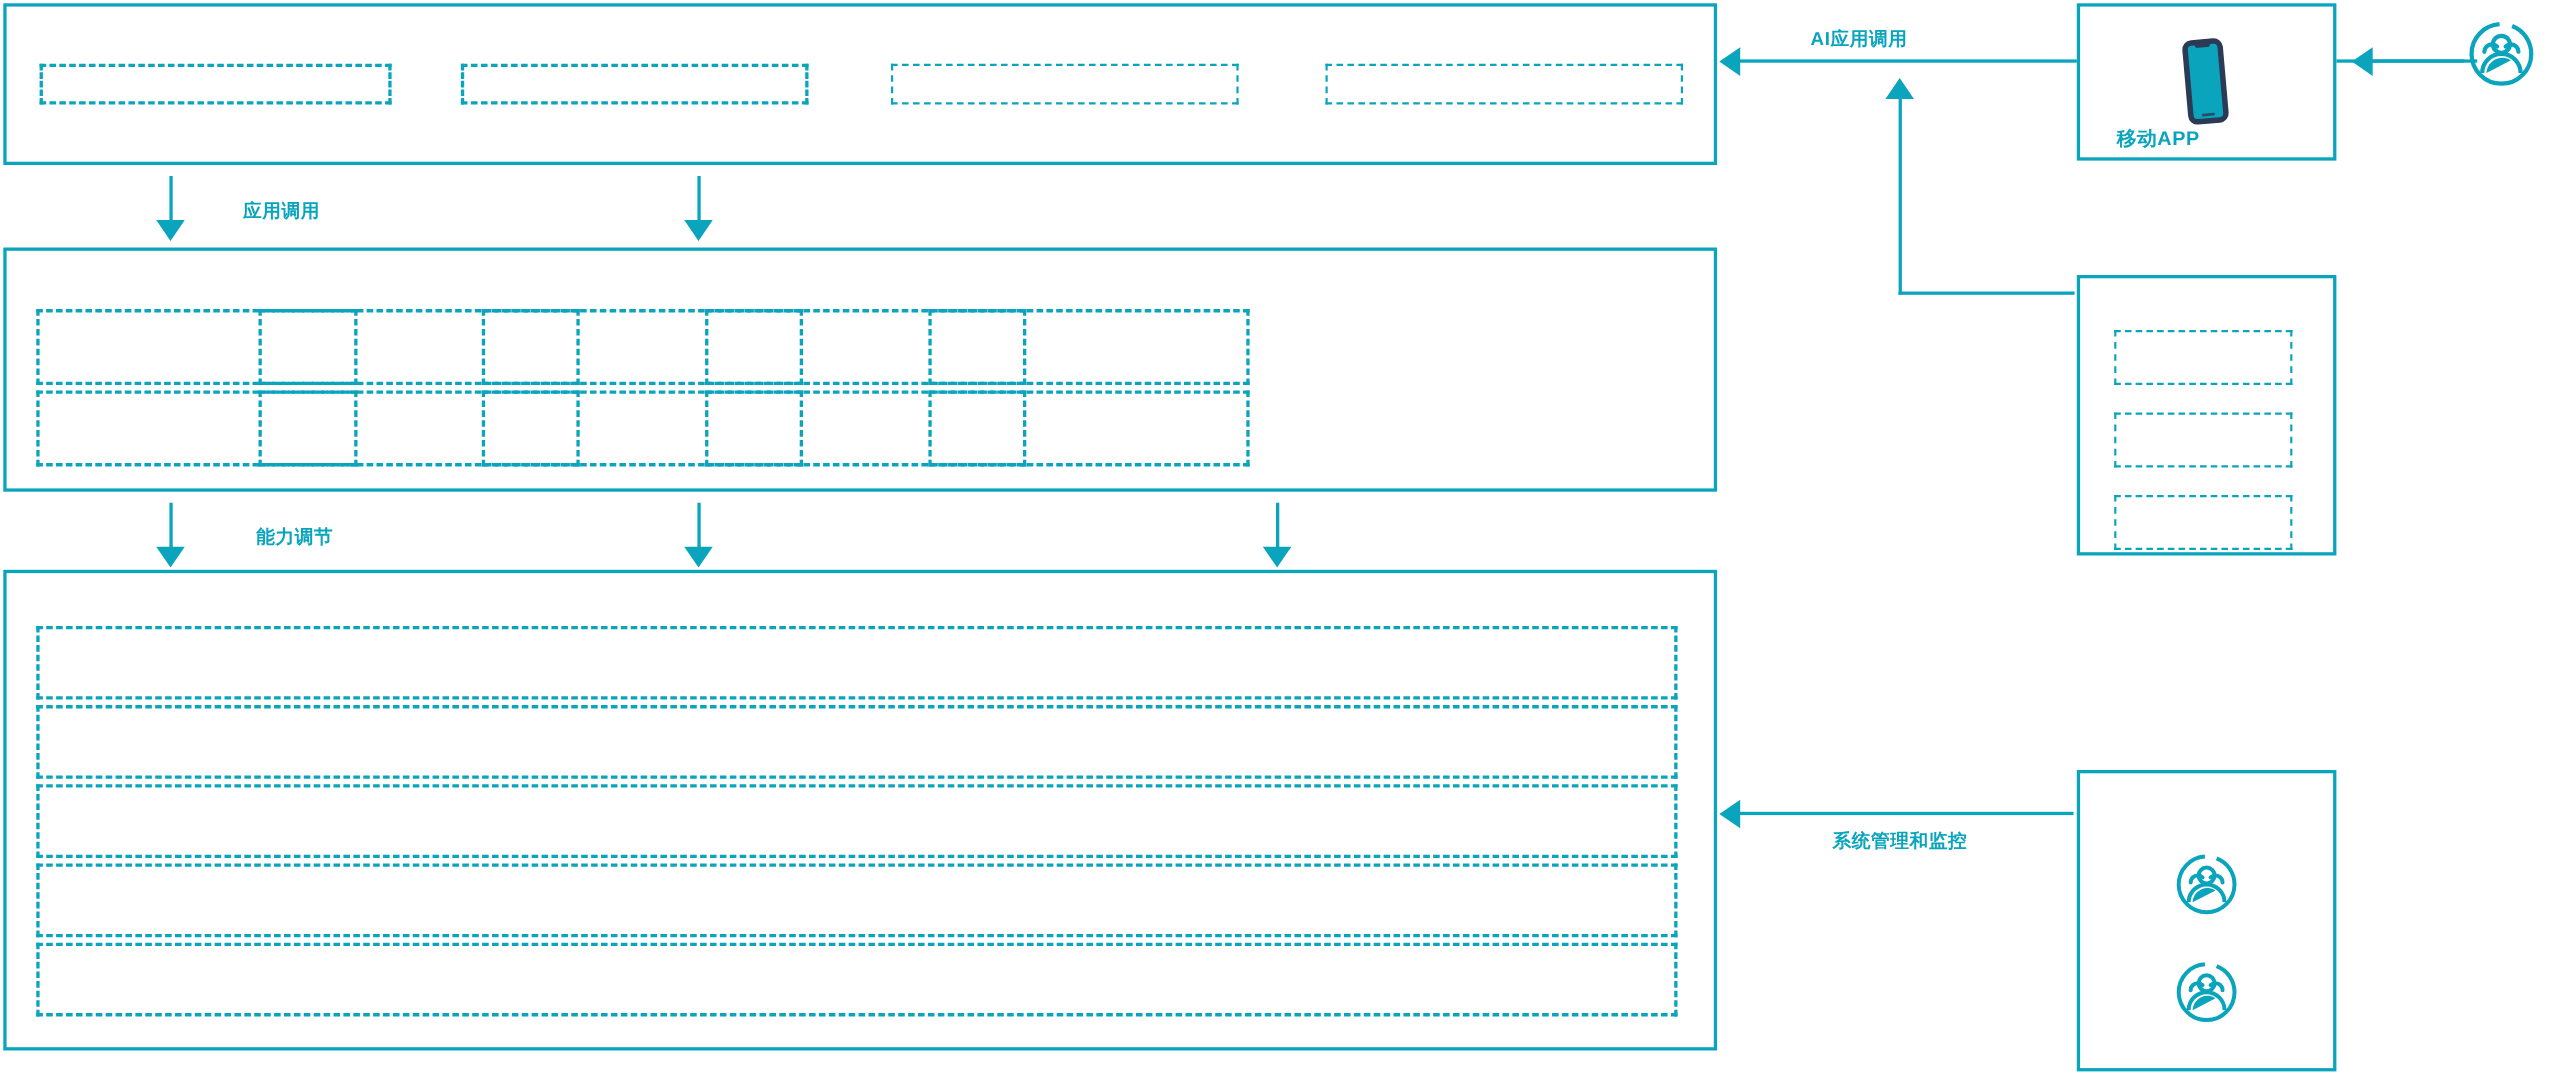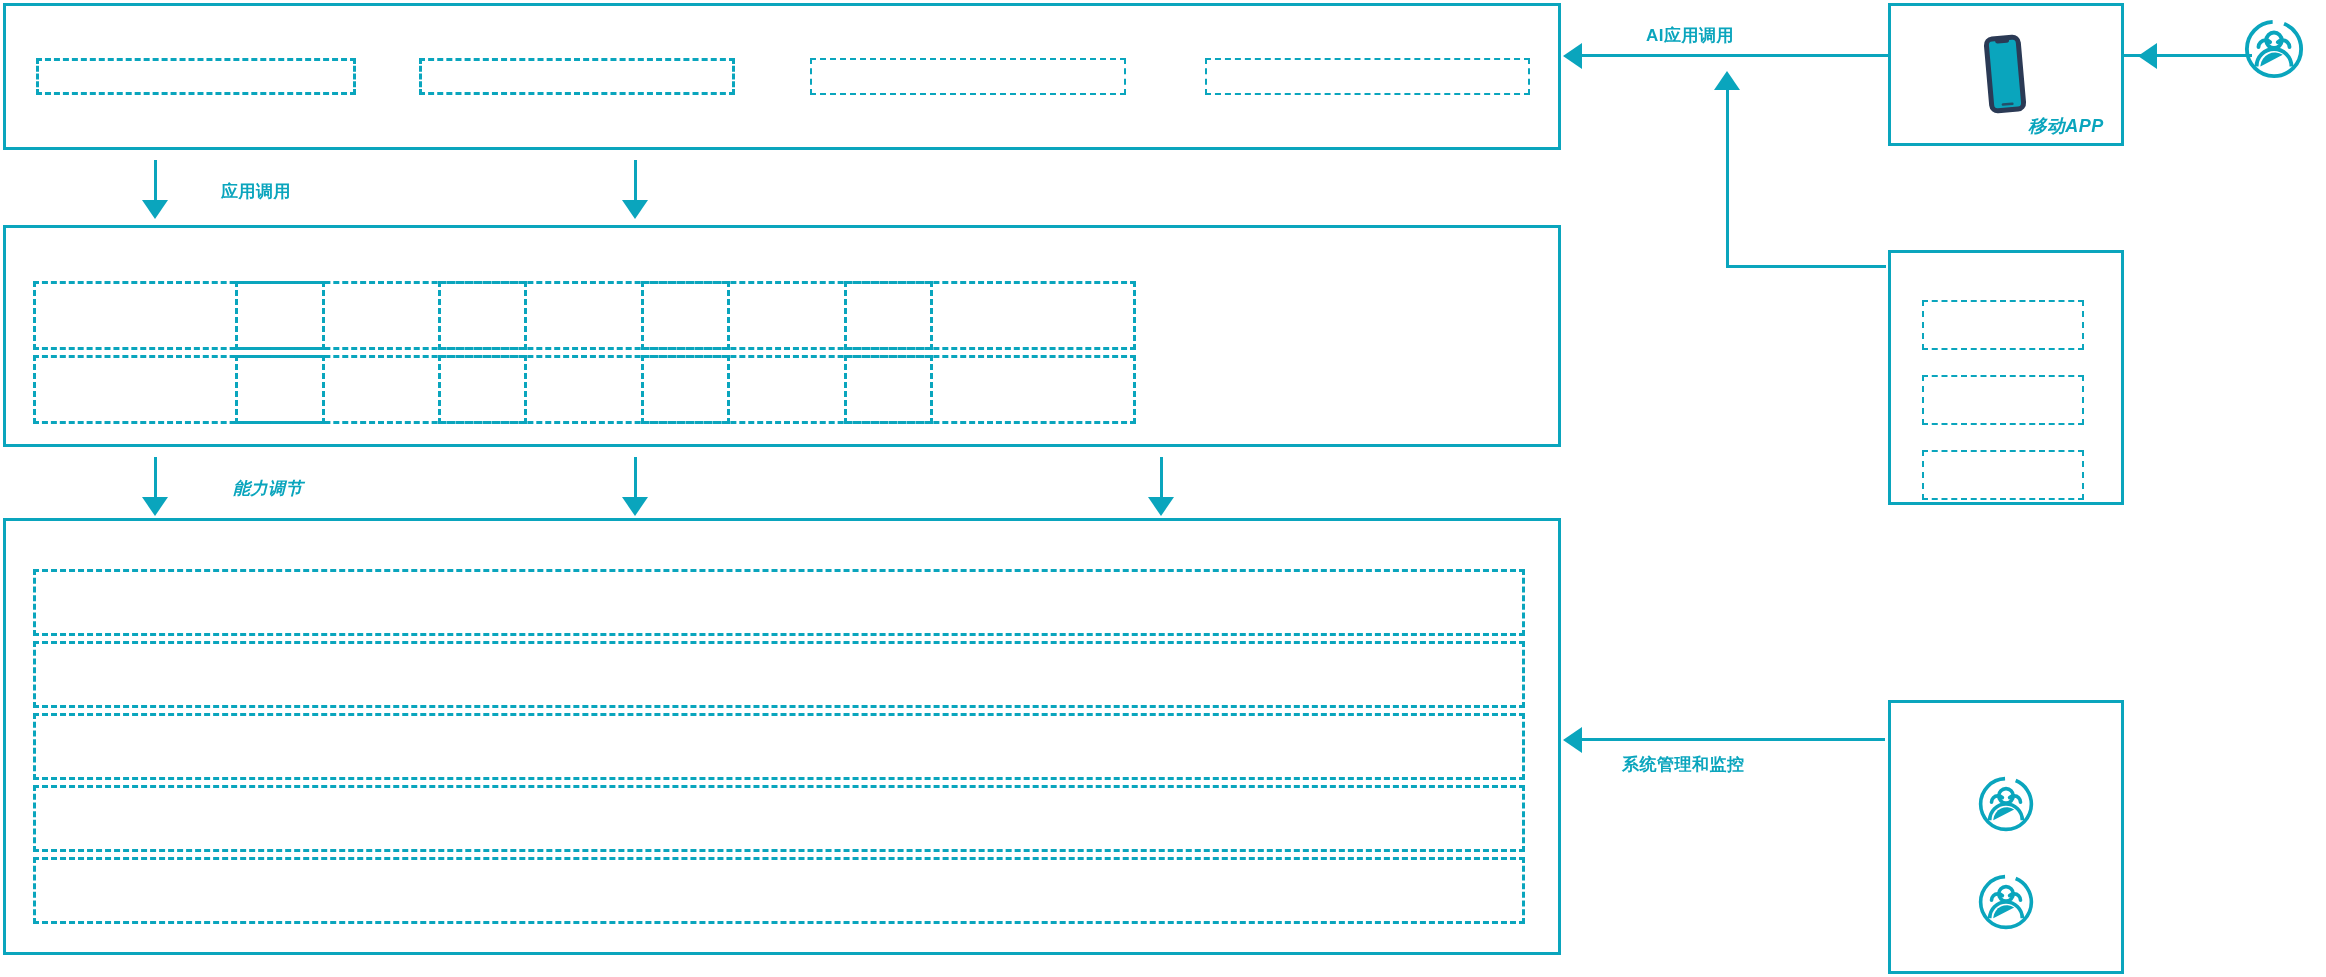--- a/index.html
+++ b/index.html
@@ -170,21 +170,21 @@
 
   <div class="vline" style="left:154px; top:457px; height:43px;"></div>
   <div class="arrow-down" style="left:142px; top:497px;"></div>
 
   <div class="vline" style="left:634px; top:457px; height:43px;"></div>
   <div class="arrow-down" style="left:622px; top:497px;"></div>
 
   <div class="vline" style="left:1160px; top:457px; height:43px;"></div>
   <div class="arrow-down" style="left:1148px; top:497px;"></div>
 
-  <div class="flow-label" style="left:233px; top:477px;font-style:italic;">能力调节</div>
+  <div class="flow-label" style="left:233px; top:477px;">能力调节</div>
 
   <div class="panel" style="left:3px; top:518px; width:1558px; height:437px;"></div>
 
   <div class="dbox" style="left:33px; top:569px; width:1492px; height:67px;">
     <span></span>
   </div>
   <div class="dbox" style="left:33px; top:641px; width:1492px; height:67px;">
     <span></span>
   </div>
   <div class="dbox" style="left:33px; top:713px; width:1492px; height:67px;">
@@ -211,21 +211,21 @@
   <div class="icon-wrap" style="left:1975px; top:33px;">
     <svg width="60" height="82" viewBox="0 0 60 82">
       <g transform="rotate(-5 30 41)">
         <rect x="14" y="5" width="32" height="72" rx="6" ry="6" fill="#0aa5bd" stroke="#2b3a55" stroke-width="5"></rect>
         <rect x="23" y="5" width="14" height="5" rx="2.5" ry="2.5" fill="#2b3a55"></rect>
         <rect x="24" y="70" width="12" height="2.5" rx="1.2" ry="1.2" fill="#2b3a55" opacity="0.8"></rect>
       </g>
     </svg>
   </div>
 
-  <div class="panel-caption" style="left:1936px; top:114px; width:260px;font-style:italic;">移动APP</div>
+  <div class="panel-caption" style="left:1832px; top:114px; width:260px;">移动APP</div>
 
   <div class="hline" style="left:2155px; top:54px; width:85px;"></div>
   <div class="arrow-left" style="left:2138px; top:43px;"></div>
 
   <div class="icon-wrap" style="left:2243px; top:18px;">
     <svg width="62" height="62" viewBox="0 0 64 64">
       <circle cx="32" cy="32" r="28" fill="none" stroke="#0aa5bd" stroke-width="4" stroke-dasharray="150 12" stroke-dashoffset="20"></circle>
       <circle cx="32" cy="23" r="8" fill="none" stroke="#0aa5bd" stroke-width="4"></circle>
       <path d="M16 30 a7 7 0 0 1 7 -7 a7 7 0 0 1 5 2" fill="none" stroke="#0aa5bd" stroke-width="4" stroke-linecap="round"></path>
       <path d="M48 30 a7 7 0 0 0 -7 -7 a7 7 0 0 0 -5 2" fill="none" stroke="#0aa5bd" stroke-width="4" stroke-linecap="round"></path>
@@ -242,21 +242,21 @@
   <div class="dbox-fine" style="left:1922px; top:375px; width:162px; height:50px;">
     <span></span>
   </div>
   <div class="dbox-fine" style="left:1922px; top:450px; width:162px; height:50px;">
     <span></span>
   </div>
 
   <div class="hline" style="left:1580px; top:738px; width:305px;"></div>
   <div class="arrow-left" style="left:1563px; top:727px;"></div>
 
-  <div class="flow-label" style="left:1622px; top:753px;">系统管理和监控</div>
+  <div class="flow-label" style="left:1666px; top:753px;">系统管理和监控</div>
 
   <div class="panel-thin" style="left:1888px; top:700px; width:236px; height:274px;"></div>
 
   <div class="icon-wrap" style="left:1977px; top:775px;">
     <svg width="58" height="58" viewBox="0 0 64 64">
       <circle cx="32" cy="32" r="28" fill="none" stroke="#0aa5bd" stroke-width="4" stroke-dasharray="150 12" stroke-dashoffset="20"></circle>
       <circle cx="32" cy="23" r="8" fill="none" stroke="#0aa5bd" stroke-width="4"></circle>
       <path d="M16 30 a7 7 0 0 1 7 -7 a7 7 0 0 1 5 2" fill="none" stroke="#0aa5bd" stroke-width="4" stroke-linecap="round"></path>
       <path d="M48 30 a7 7 0 0 0 -7 -7 a7 7 0 0 0 -5 2" fill="none" stroke="#0aa5bd" stroke-width="4" stroke-linecap="round"></path>
       <path d="M14 50 a18 18 0 0 1 36 0" fill="none" stroke="#0aa5bd" stroke-width="4"></path>

